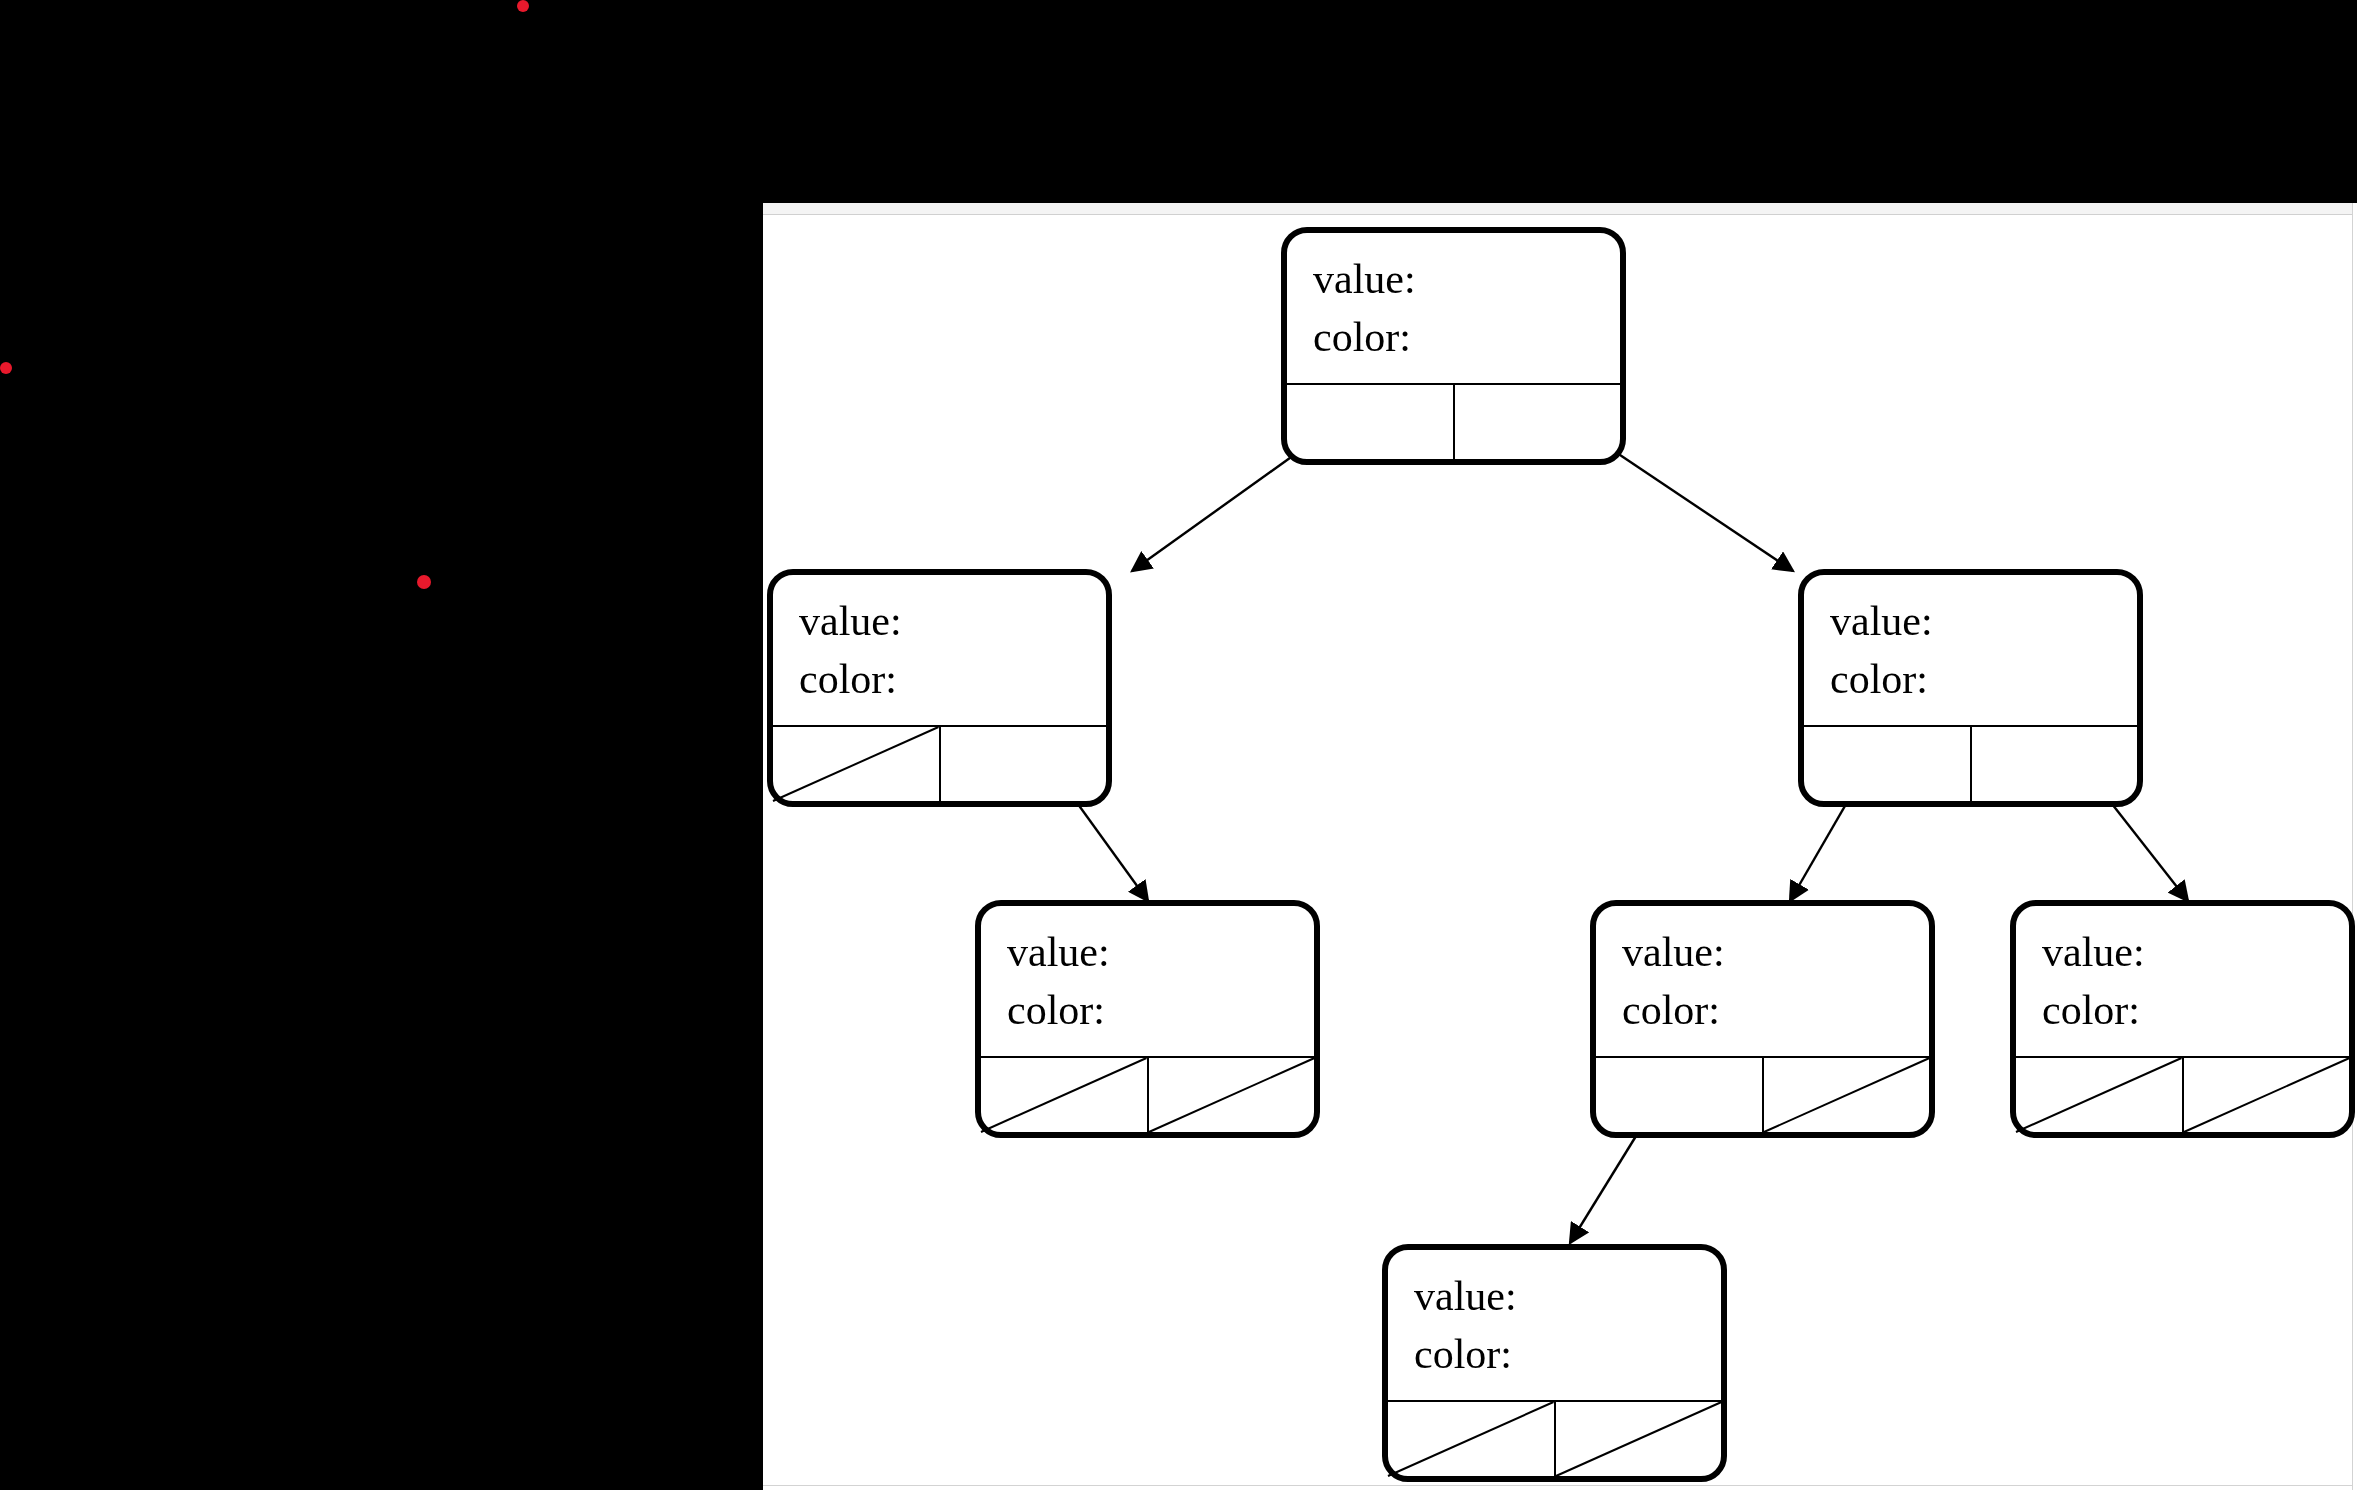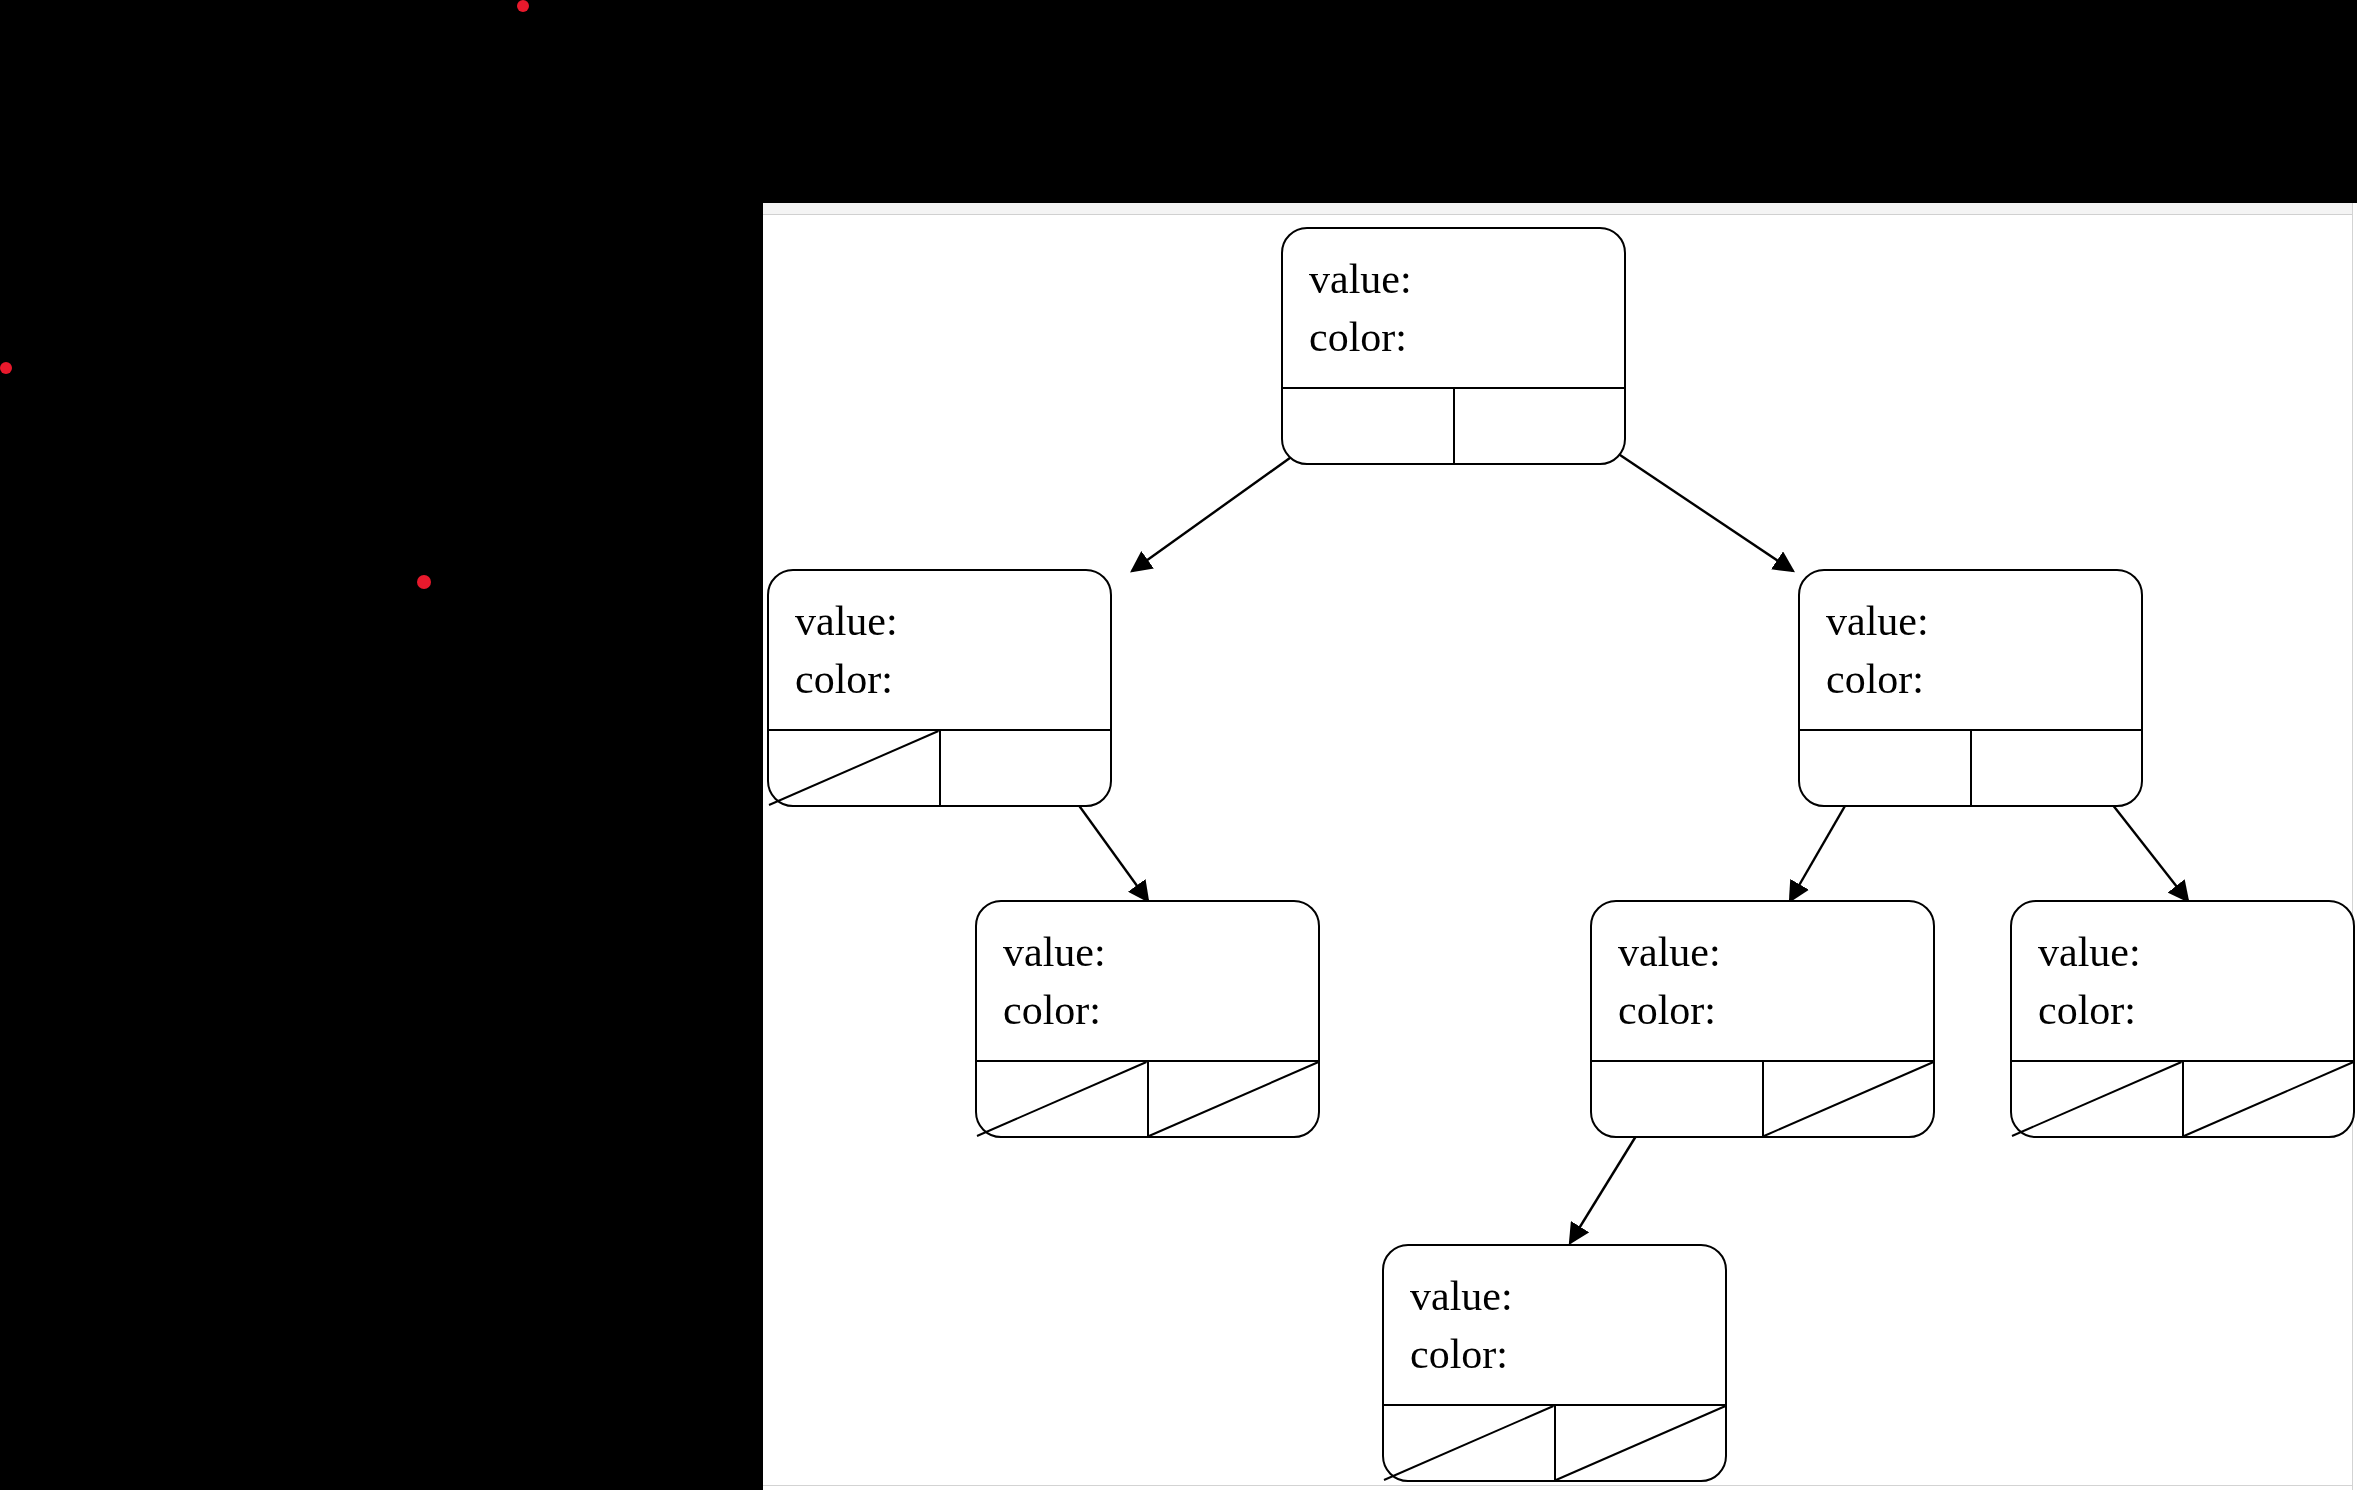--- a/index.html
+++ b/index.html
@@ -65,21 +65,21 @@
     position: absolute;
     left: 0; top: 0;
     pointer-events: none;
   }
 
   
   .tree-node {
     position: absolute;
     box-sizing: border-box;
     background: #ffffff;
-    border: 2px solid #eab308;
+    border: 6px solid #eab308;
     border-radius: 26px;
     display: flex;
     flex-direction: column;
   }
   .node-fields {
     flex: 1 1 auto;
     padding-left: 26px;
     display: flex;
     flex-direction: column;
     justify-content: center;

